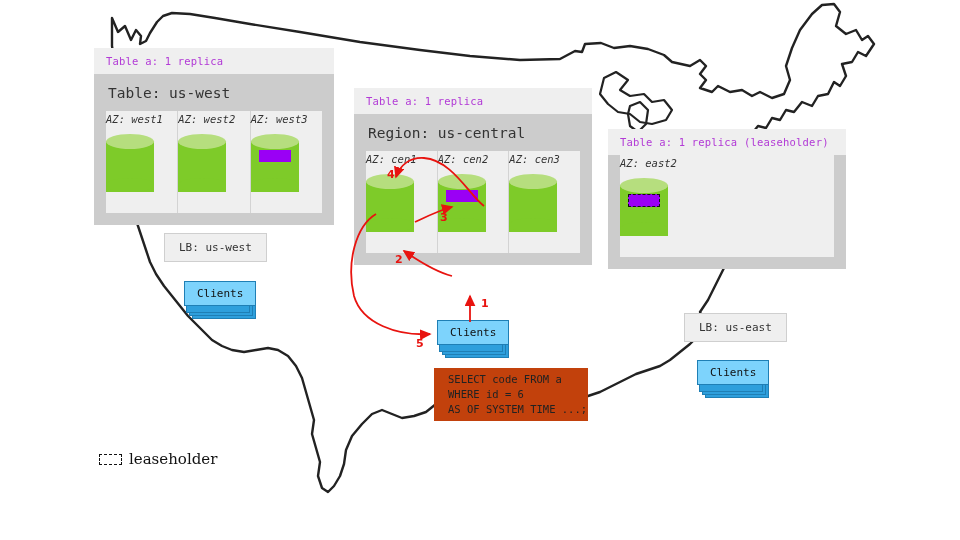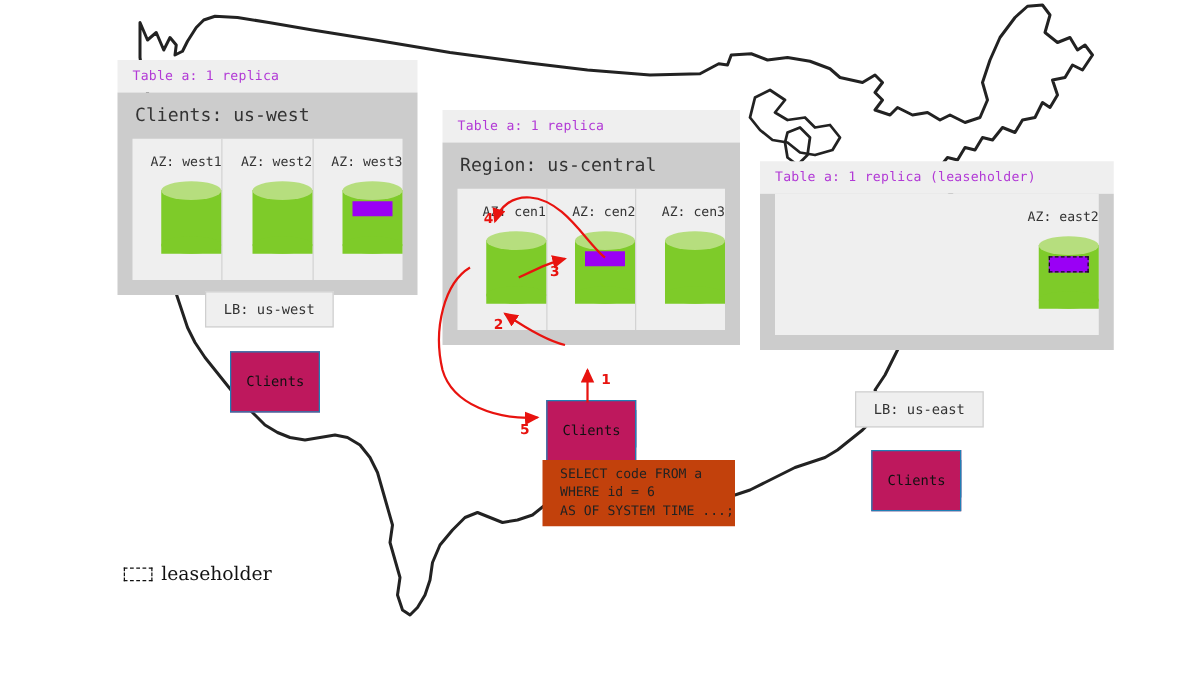--- a/index.html
+++ b/index.html
@@ -18,43 +18,43 @@
     white-space:nowrap;
   }
   .region-body{background:#cccccc;padding:0 12px 12px 12px;}
   .region-title{
     color:#333;font-size:14.5px;padding:11px 0 10px 2px;white-space:nowrap;
   }
   .az-strip{background:#efefef;display:flex;}
   .az-cell{
     flex:1;position:relative;
     border-right:1px solid #d3d3d3;
-    padding:13px 0 14px 0;
-    display:flex;flex-direction:column;align-items:flex-end;
+    padding:2px 0 14px 0;
+    display:flex;flex-direction:column;align-items:flex-start;font-style:italic;
   }
   .az-cell:last-child{border-right:none;}
   .az-label{font-size:10.5px;color:#333;margin-bottom:9px;white-space:nowrap;}
 
   .cyl{position:relative;}
   .cyl-top{position:absolute;left:0;top:0;border-radius:50%;background:#b6de7e;}
   .cyl-side{position:absolute;left:0;background:#7ecb29;}
   .cyl-bot{position:absolute;left:0;border-radius:50%;background:#7ecb29;}
   .replica-block{position:absolute;background:#9a00f5;}
   .replica-block.lease{border:1.5px dashed #111;box-sizing:border-box;}
 
   .lb-box{
     position:absolute;background:#efefef;border:1px solid #cfcfcf;
     font-size:11px;color:#333;text-align:center;
     padding:7px 14px;white-space:nowrap;z-index:20;
   }
   .clients{position:absolute;z-index:20;}
   .clients .sheet{position:absolute;background:#2e9fdc;border:1px solid #1f7fb5;}
   .clients .front{
-    position:relative;background:#be185d;border:1px solid #1f7fb5;
-    color:#111;font-size:11px;text-align:center;padding:17px 12px;white-space:nowrap;
+    position:relative;background:#7dd3fc;border:1px solid #1f7fb5;
+    color:#111;font-size:11px;text-align:center;padding:5px 12px;white-space:nowrap;
   }
 
   .sql-box{
     position:absolute;background:#c2410c;z-index:20;
     font-size:10.5px;color:#222;line-height:15px;
     padding:4px 14px;white-space:pre;
   }
 
   .legend{position:absolute;z-index:20;display:flex;align-items:center;}
   .legend-swatch{
@@ -100,21 +100,21 @@
            L114,60 L112,46 L112,18 Z"></path>
   <path fill="none" stroke="#222222" stroke-width="2.2" stroke-linejoin="round" stroke-linecap="round" d="M604,78 L616,72 L628,80 L620,90 L630,96 L644,94 L652,102
            L664,100 L672,110 L666,120 L652,124 L640,122 L630,114 L618,112
            L608,104 L600,94 L604,78 Z"></path>
   <path fill="none" stroke="#222222" stroke-width="2.2" stroke-linejoin="round" stroke-linecap="round" d="M630,106 L640,102 L648,110 L646,124 L638,132 L630,126 L628,114 Z"></path>
 </svg>
 
 <div class="region-panel" style="left:94px;top:48px;width:240px;">
   <div class="replica-header">Table a: 1 replica</div>
   <div class="region-body">
-    <div class="region-title">Clients: us-west</div>
+    <div class="region-title">Table: us-west</div>
     <div class="az-strip">
       <div class="az-cell">
         <div class="az-label">AZ: west1</div>
         <div class="cyl" style="width:48px;height:65px;">
           <div class="cyl-side" style="top:7px;width:48px;height:51px;"></div>
           <div class="cyl-bot" style="top:44px;width:48px;height:14px;"></div>
           <div class="cyl-top" style="width:48px;height:15px;"></div>
         </div>
       </div>
       <div class="az-cell">
@@ -178,21 +178,21 @@
     </div>
   </div>
   <div class="clients" style="left:83px;top:232px;">
     <div class="sheet" style="left:8px;top:8px;width:62px;height:28px;"></div>
     <div class="sheet" style="left:5px;top:5px;width:62px;height:28px;"></div>
     <div class="sheet" style="left:2px;top:2px;width:62px;height:28px;"></div>
     <div class="front">Clients</div>
   </div>
 </div>
 
-<div class="region-panel" style="left:608px;top:129px;width:283px;">
+<div class="region-panel" style="left:608px;top:129px;width:238px;">
   <div class="replica-header">Table a: 1 replica (leaseholder)</div>
   <div class="region-body">
     <div class="az-strip">
       <div class="az-cell">
         <div class="az-label">AZ: east2</div>
         <div class="cyl" style="width:48px;height:65px;">
           <div class="cyl-side" style="top:7px;width:48px;height:51px;"></div>
           <div class="cyl-bot" style="top:44px;width:48px;height:14px;"></div>
           <div class="cyl-top" style="width:48px;height:15px;"></div>
           <div class="replica-block lease" style="left:8px;top:16px;width:32px;height:13px;"></div>

